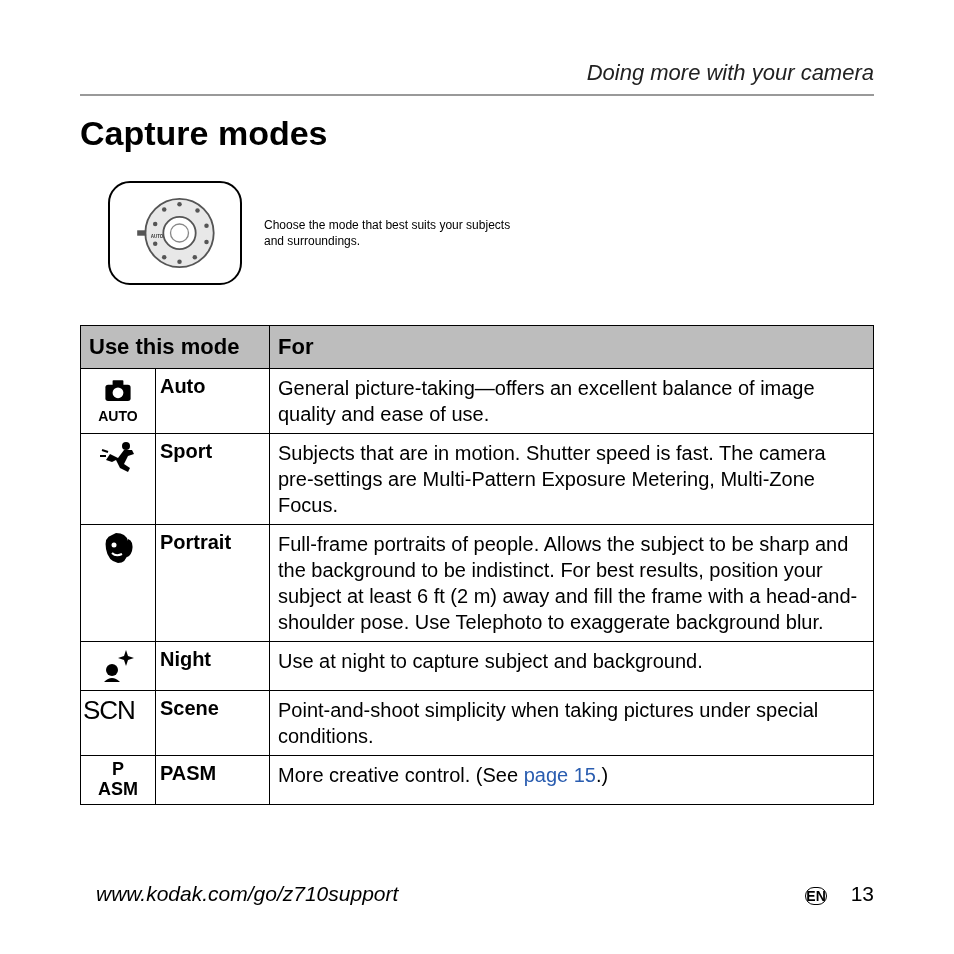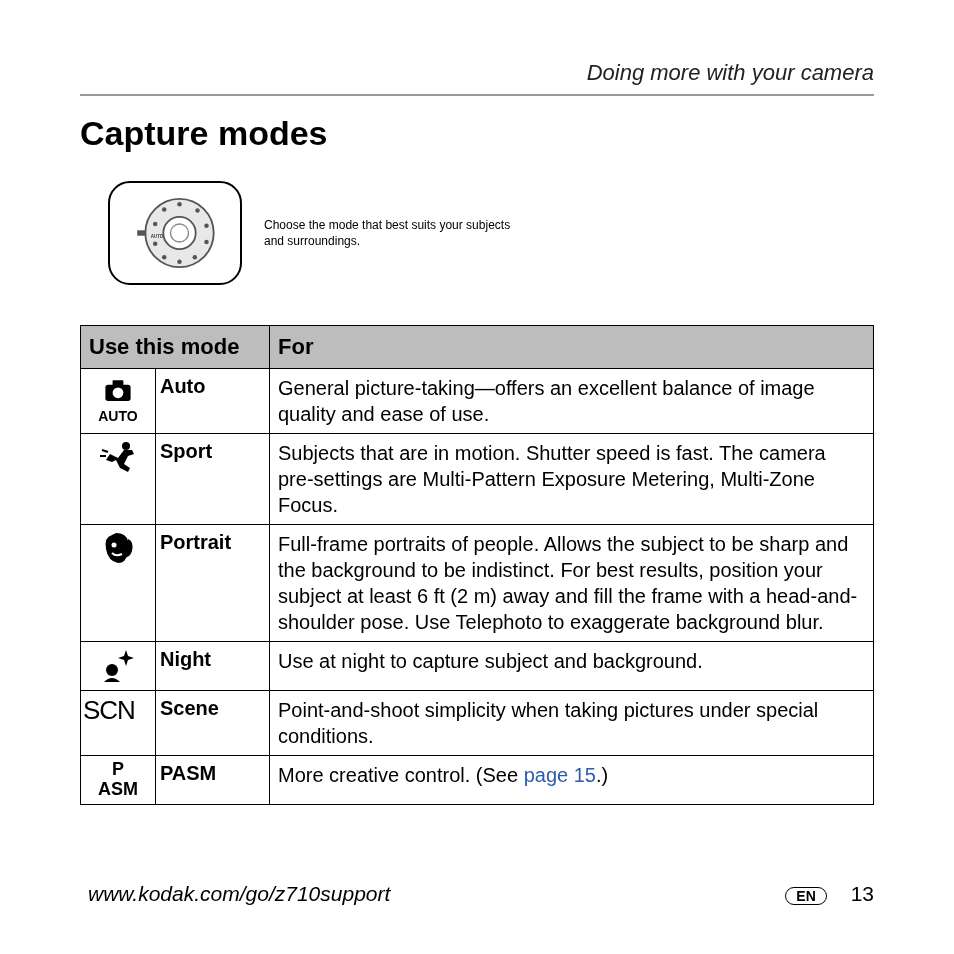--- a/index.html
+++ b/index.html
@@ -96,32 +96,32 @@
     font-weight: 800;
     font-size: 14px;
     line-height: 1;
     text-align:center;
   }
   .scn-label { font-weight: 400; font-size: 26px; letter-spacing: -1px; }
   .pasm-label { font-weight: 800; font-size: 18px; line-height:1.1; text-align:center;}
   .footer {
     position: absolute;
     bottom: 48px;
-    left: 88px;
+    left: 96px;
     right: 80px;
     display: flex;
     align-items: center;
     justify-content: space-between;
     font-size: 21px;
   }
   .footer .url { font-style: italic; }
   .lang-pill {
     border: 1.5px solid #000;
     border-radius: 12px;
-    padding: 0 10px;
+    padding: 0 0;
     font-size: 14px;
     font-weight: 700;
     display: inline-block;
     margin-right: 18px;
   }
   .link { color: #2a5db0; }
   .icon-svg { width: 40px; height: 40px; display:block; margin:0 auto; }
   .icon-svg.small { width: 36px; height: 36px; }
 </style>
 </head>

